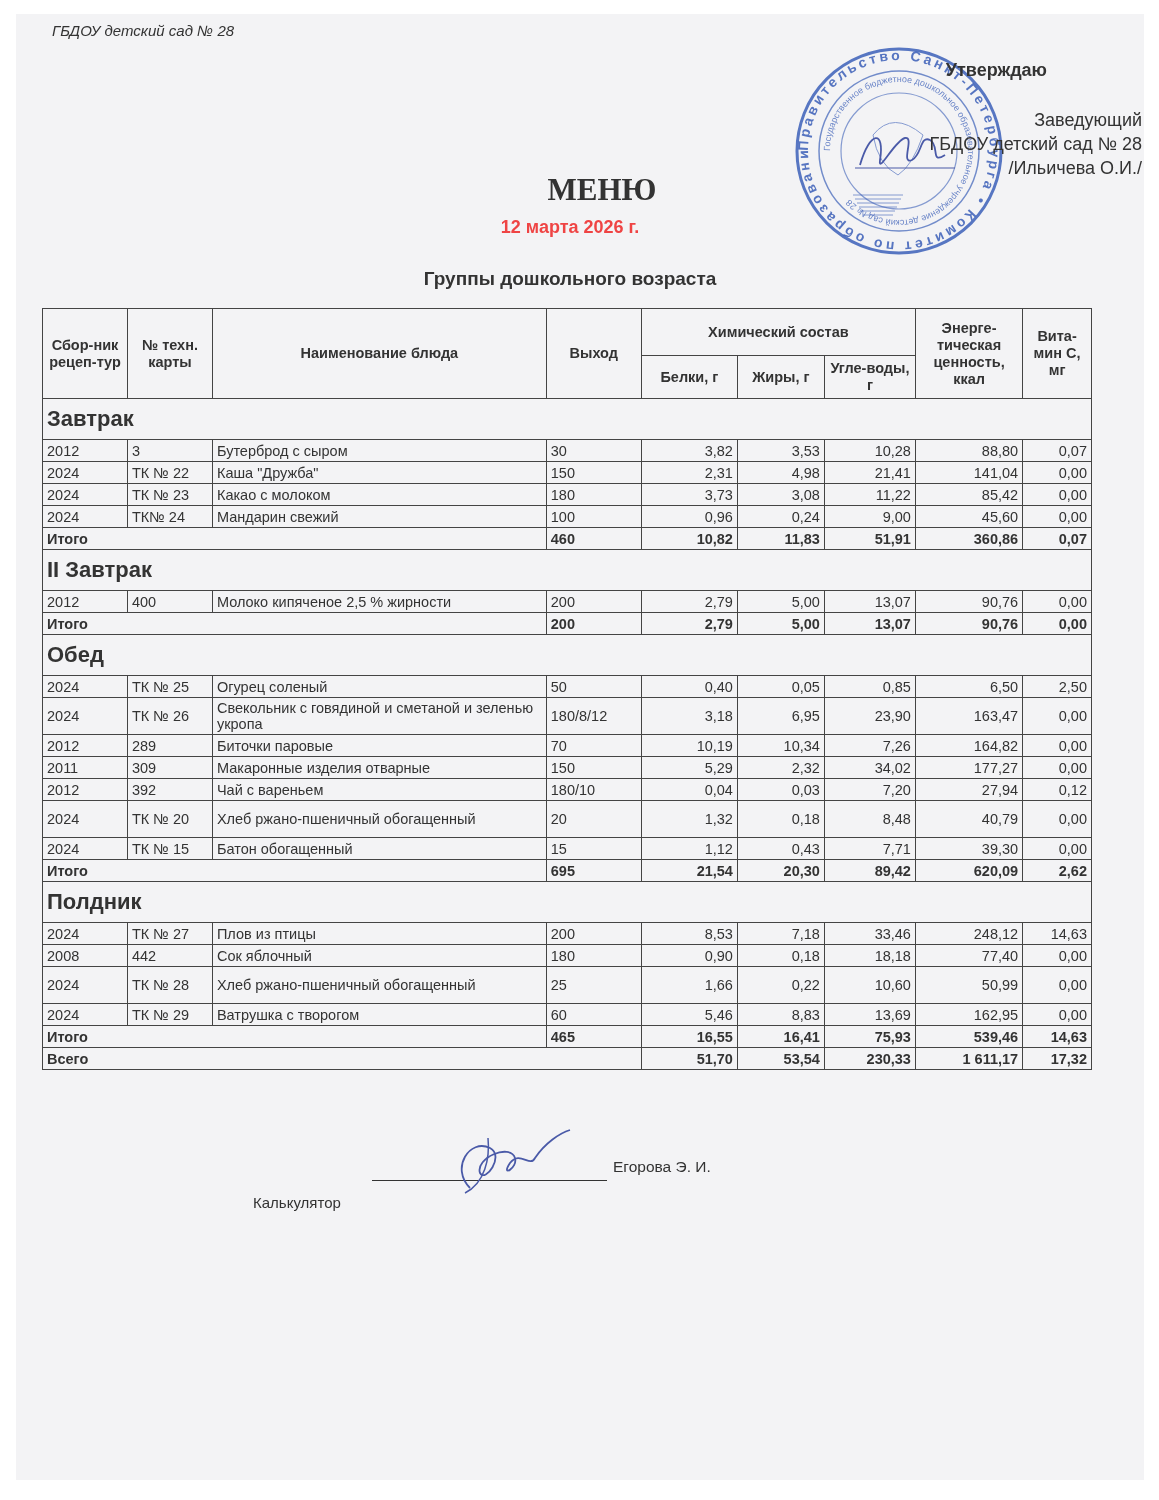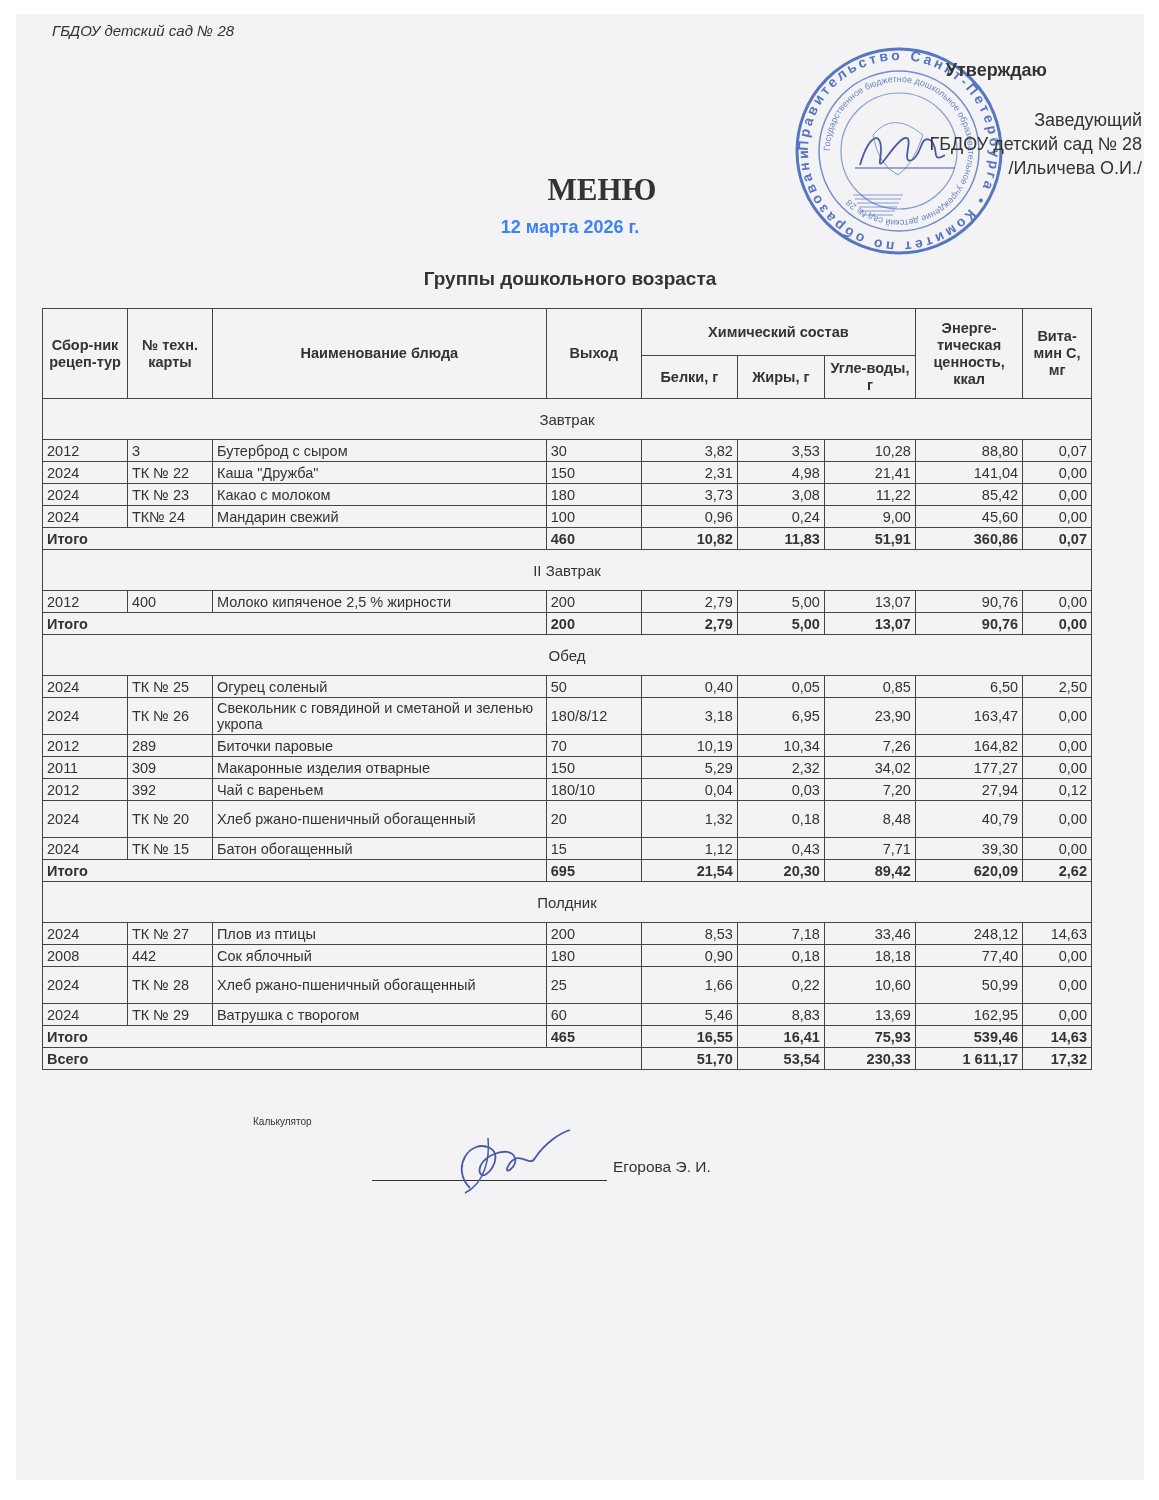--- a/index.html
+++ b/index.html
@@ -6,36 +6,36 @@
   body { width:1159px; height:1500px; position:relative; font-family:"Liberation Sans", sans-serif; color:#222; overflow:hidden; }
   .page { position:absolute; left:16px; top:14px; width:1128px; height:1466px; background:#f3f3f5; }
   .org-top { position:absolute; left:52px; top:22px; font-style:italic; font-size:15px; color:#333; }
   .stamp { position:absolute; left:793px; top:45px; width:212px; height:212px; }
   .approve { position:absolute; right:17px; text-align:right; font-size:18px; color:#333; }
   .approve.title { top:60px; left:auto; right:112px; font-weight:bold; }
   .approve.l1 { top:110px; }
   .approve.l2 { top:134px; }
   .approve.l3 { top:158px;margin-left:36px; }
   .menu-title { position:absolute; left:0; width:1140px; top:172px; text-align:center; font-family:"Liberation Serif", serif; font-weight:bold; font-size:31px; color:#333;margin-left:32px; }
-  .menu-date { position:absolute; left:0; width:1140px; top:217px; text-align:center; font-weight:bold; font-size:18px; color:#3b82f6; }
+  .menu-date { position:absolute; left:0; width:1140px; top:217px; text-align:center; font-weight:bold; font-size:18px; color:#ef4444; }
   .group-title { position:absolute; left:0; width:1140px; top:268px; text-align:center; font-weight:bold; font-size:19px; color:#333; }
   table.menu { position:absolute; left:42px; top:308px; width:1050px; border-collapse:collapse; font-size:14.5px; color:#333; }
   table.menu th, table.menu td { border:1.5px solid #444; padding:0 4px; }
   table.menu th { font-weight:bold; font-size:14.5px; line-height:17px; text-align:center; }
   .hdr1 th { height:46px; }
   .hdr2 th { height:42px; }
   td.c { text-align:left; }
   td.r { text-align:right; }
   td.l { text-align:left; }
   tr.item td { height:21px; line-height:16px; }
   tr.item.tall td { height:36px; }
-  tr.sec td { height:40px; font-weight:normal; font-size:15px; text-align:center; }
+  tr.sec td { height:40px; font-weight:bold; font-size:22px; }
   tr.tot td { height:21px; font-weight:bold; }
   tr.tot td.lbl { text-align:left; }
-  .footer { position:absolute; top:1116px; left:253px; font-size:10px; color:#333; }
+  .footer { position:absolute; top:1194px; left:253px; font-size:15px; color:#333; }
   .sig-line { position:absolute; top:1180px; left:372px; width:235px; border-bottom:1.2px solid #333; }
   .sig-name { position:absolute; top:1158px; left:613px; font-size:15.5px; color:#333; }
   .signature { position:absolute; left:430px; top:1128px; width:160px; height:70px; }
   .sig-director { position:absolute; left:850px; top:120px; width:110px; height:60px; }
 </style>
 </head>
 <body>
 
 <div class="page"></div>
 

